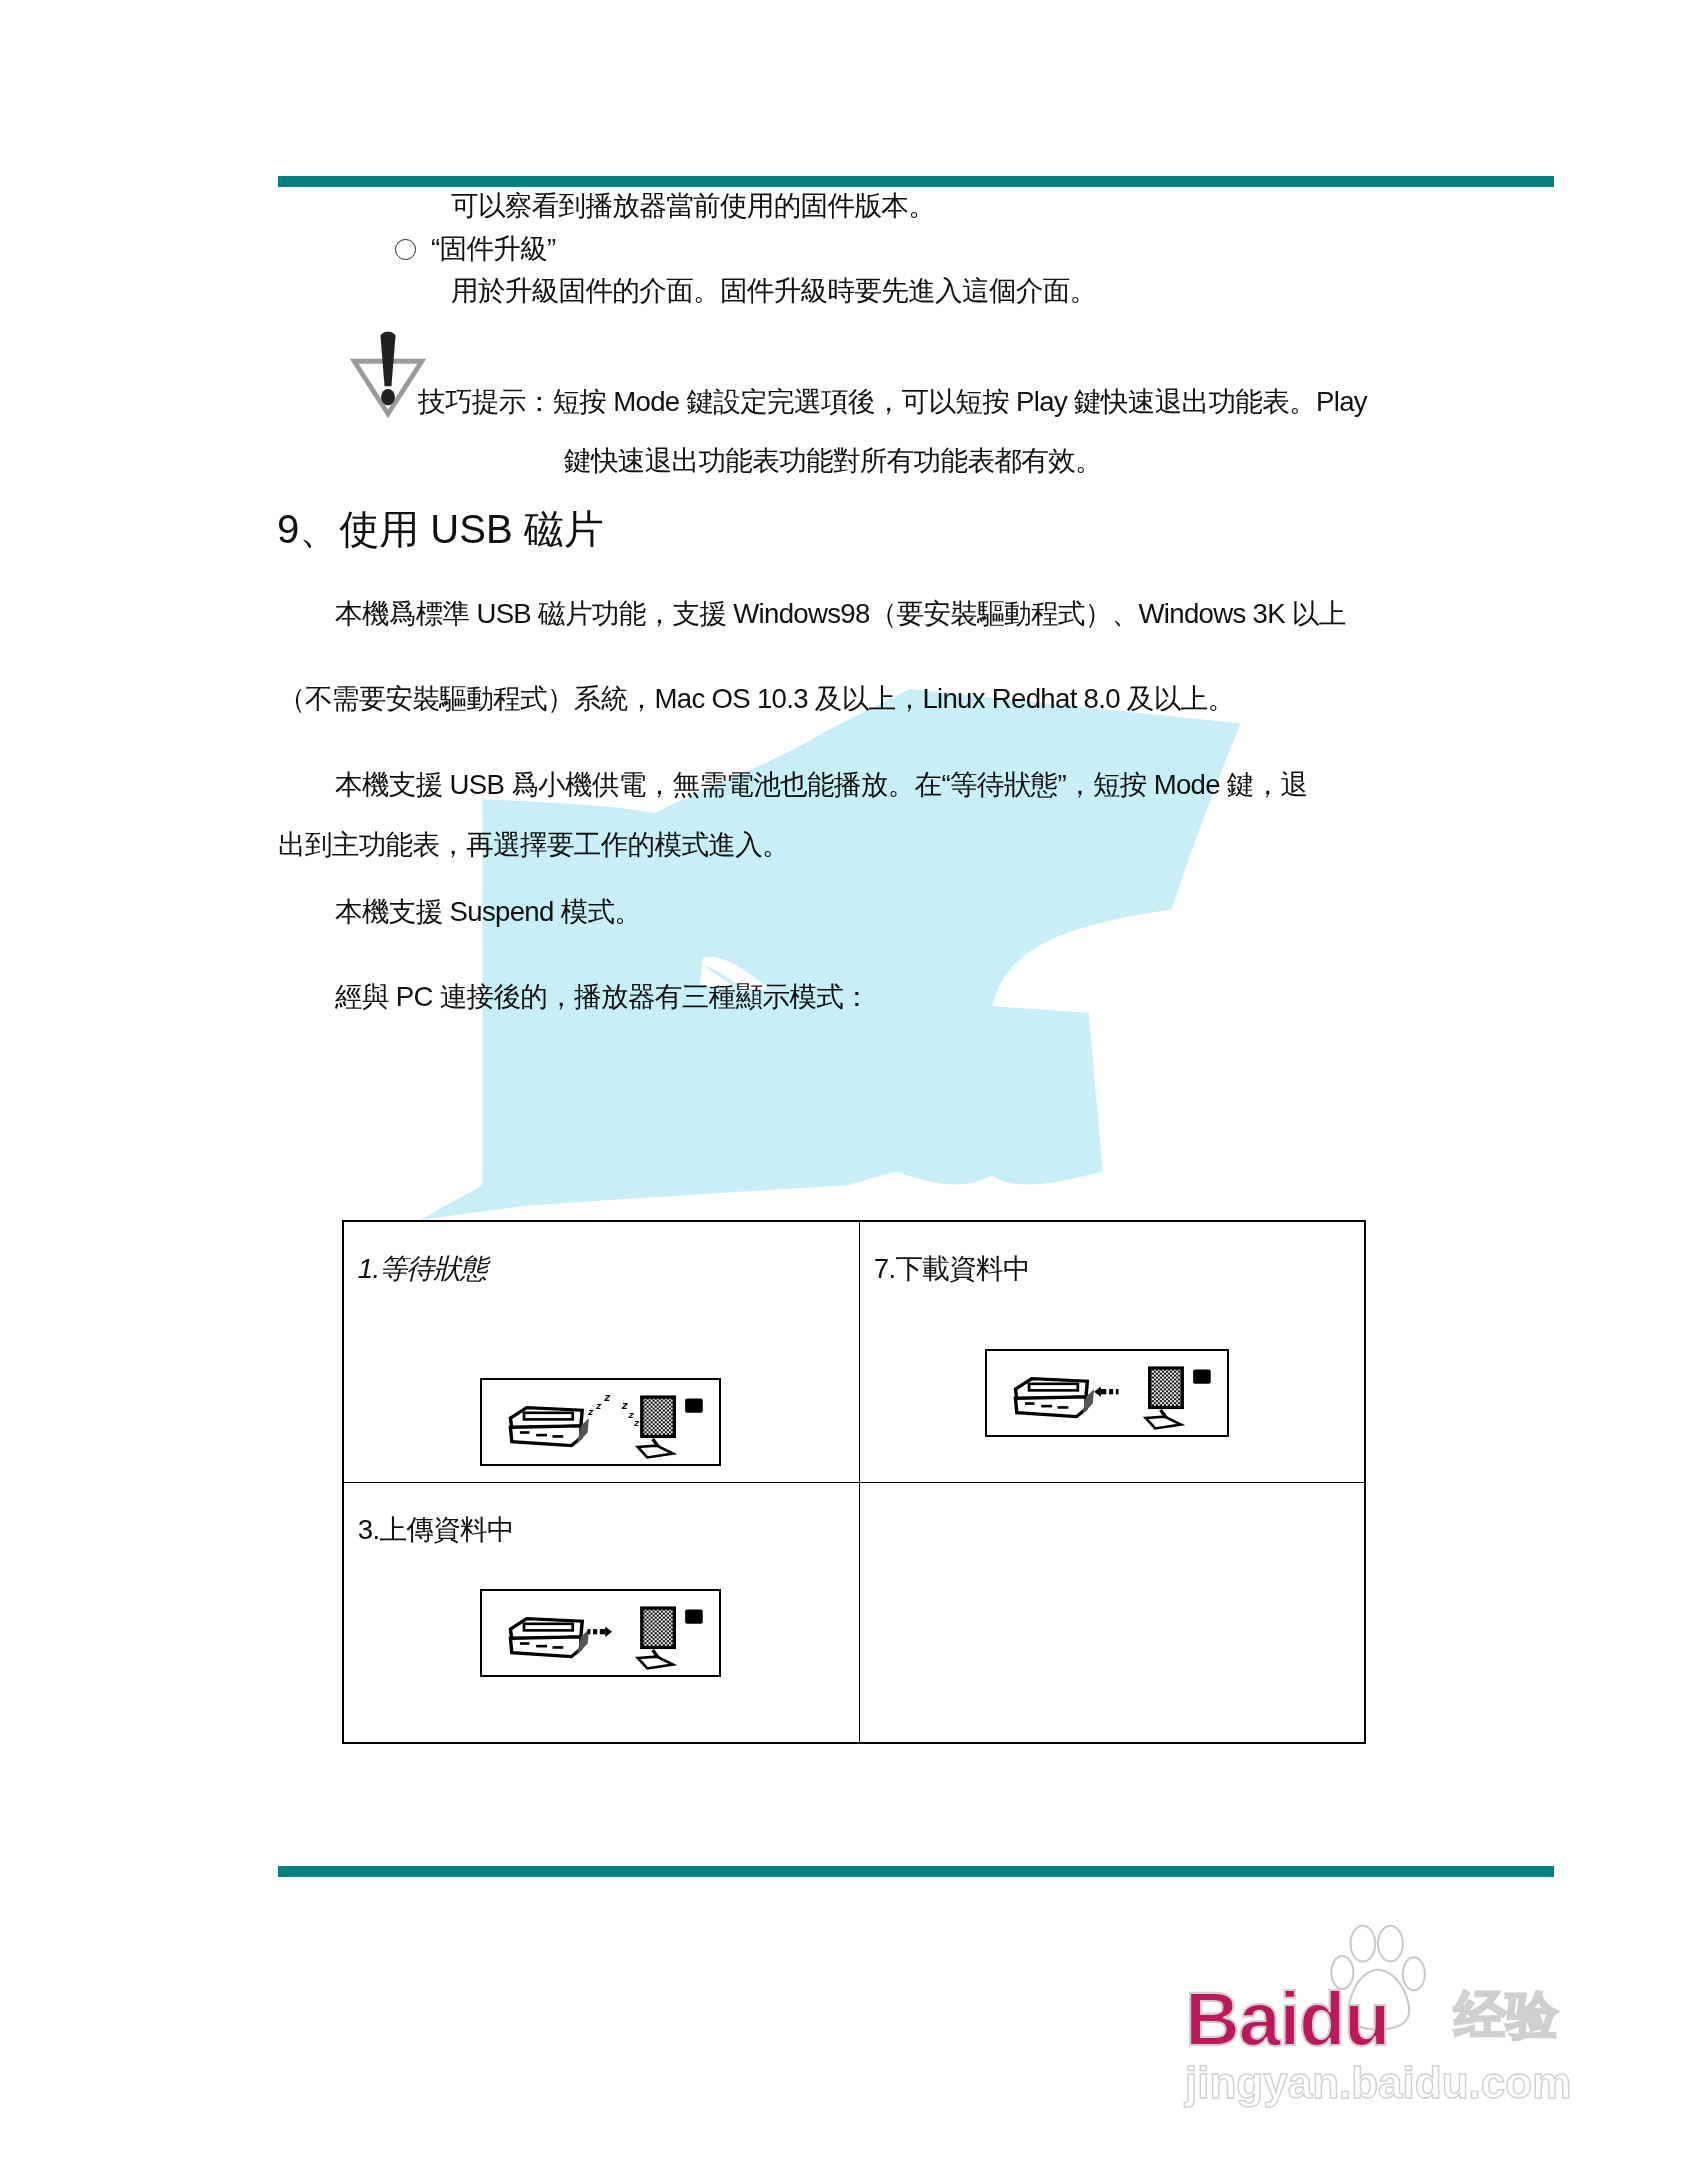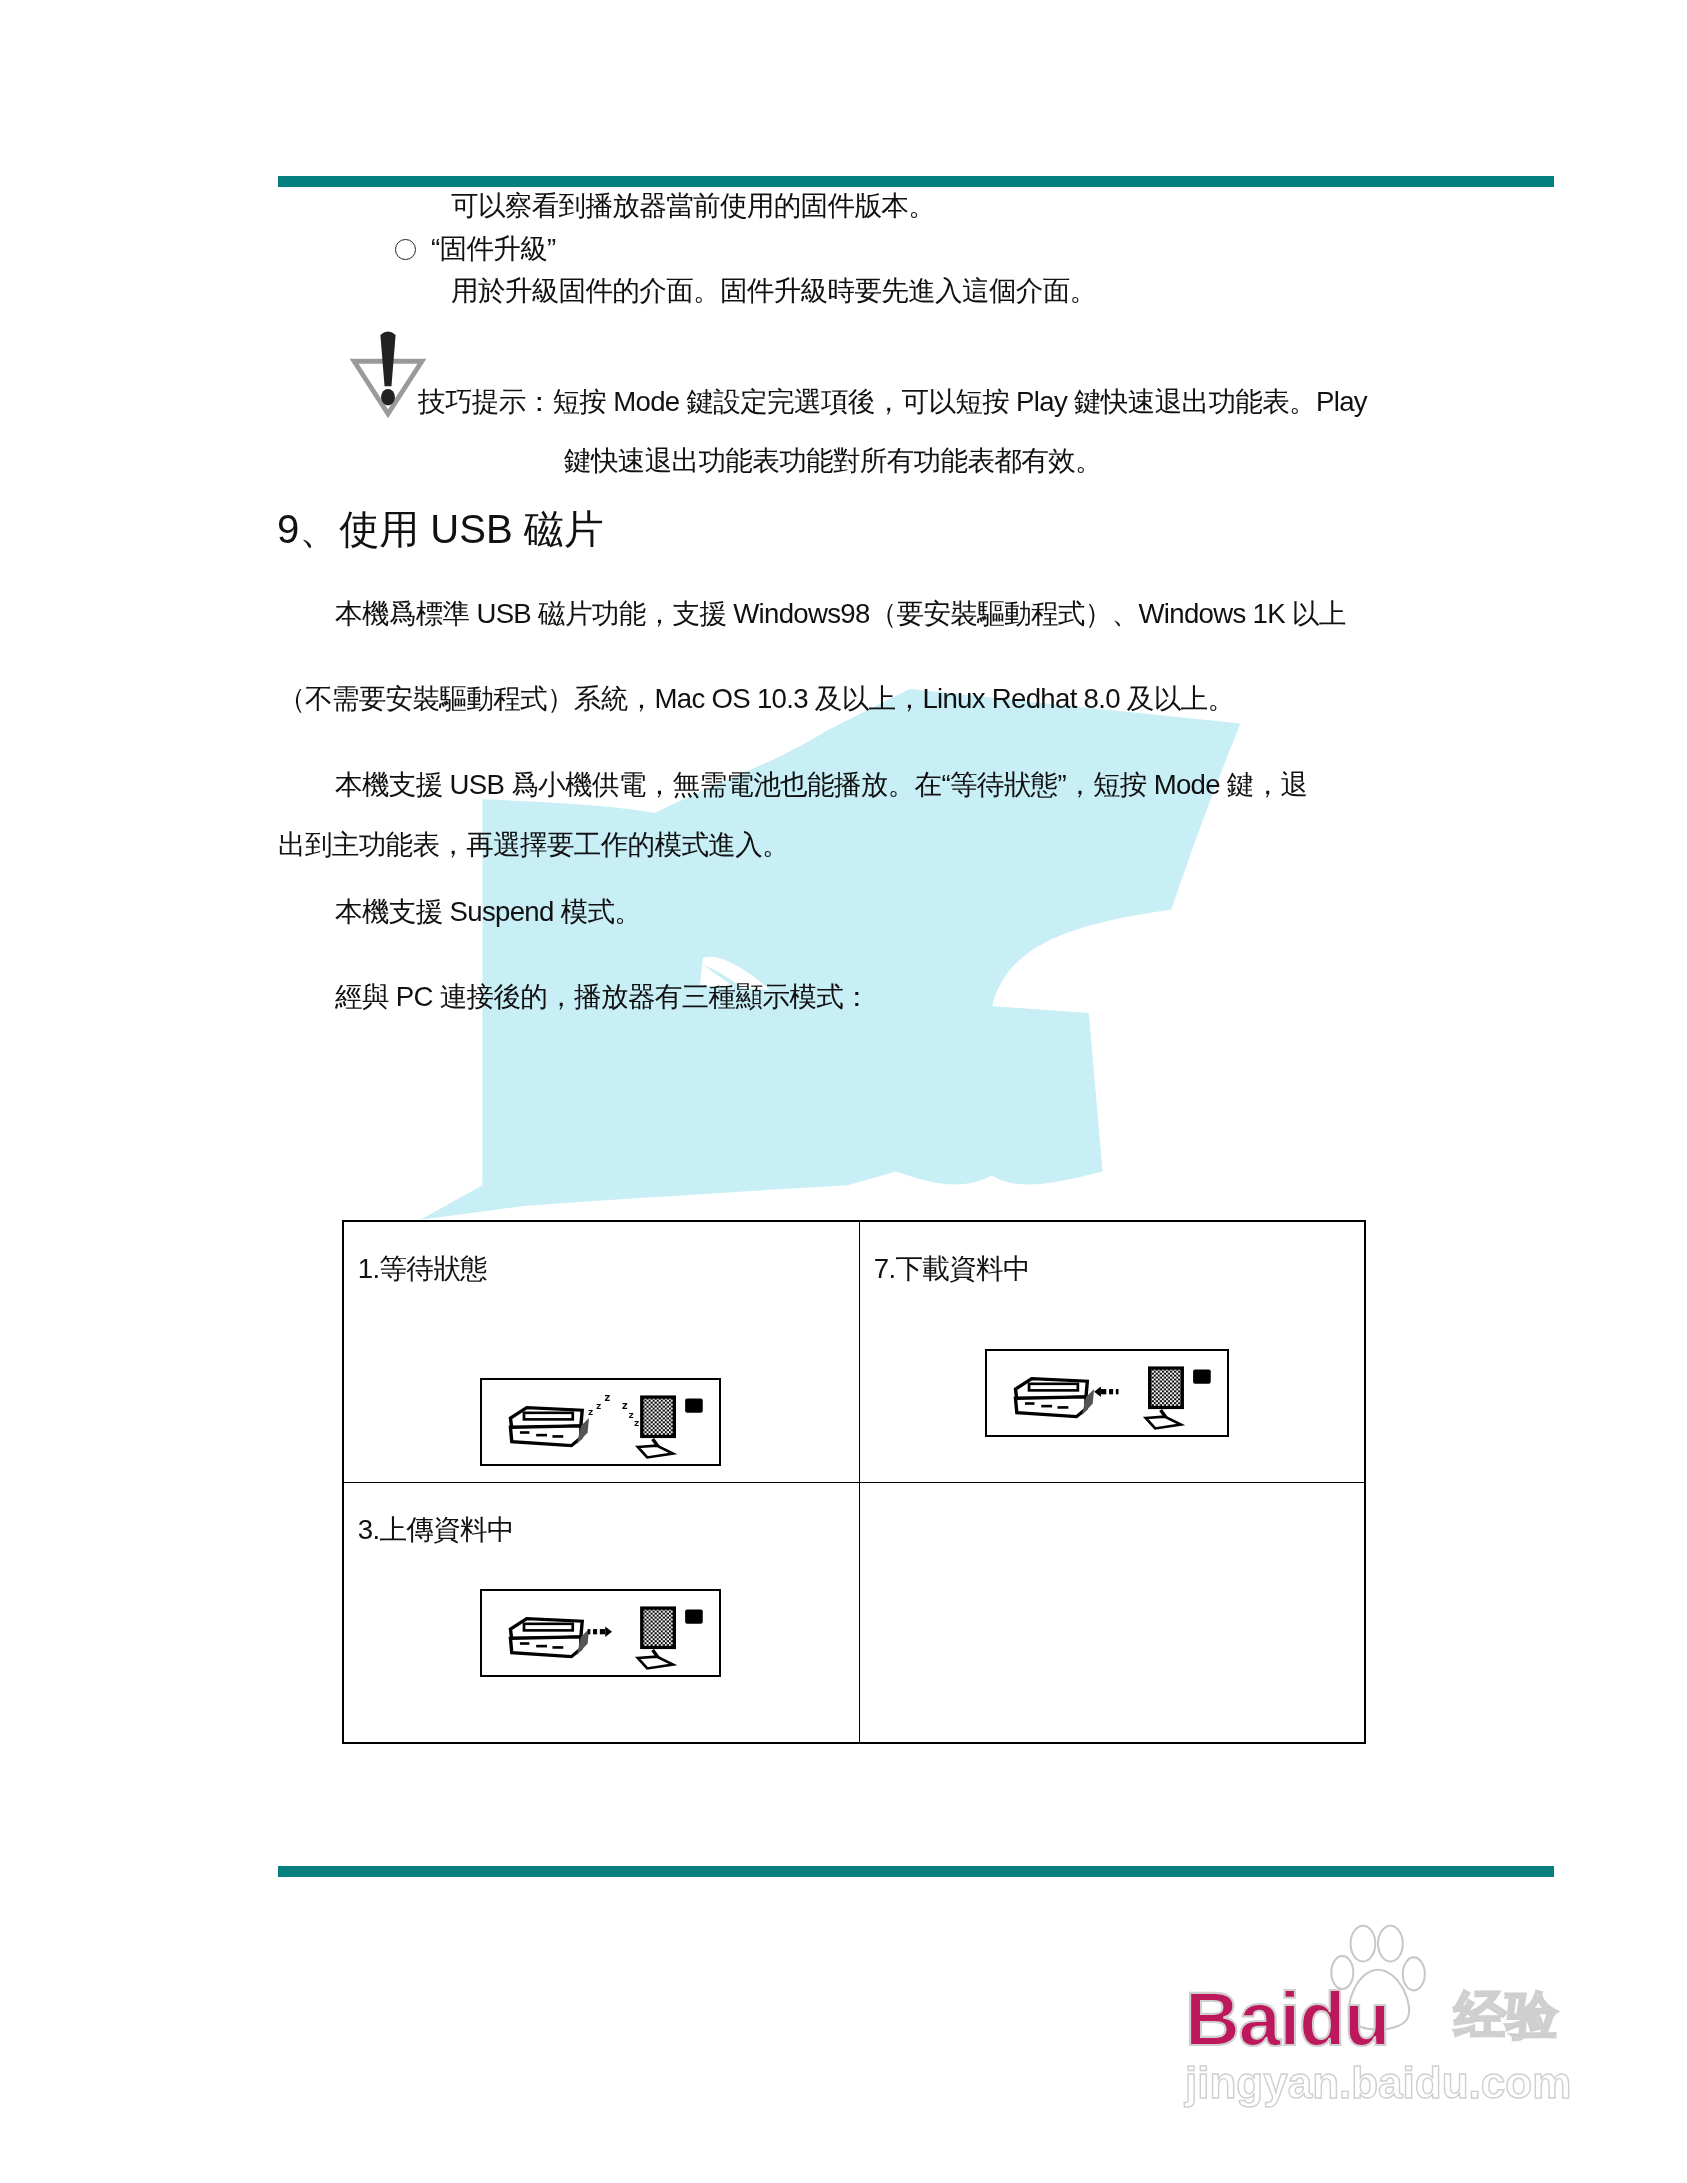--- a/index.html
+++ b/index.html
@@ -73,31 +73,31 @@
 <svg class="abs" style="left:350px;top:328px;" width="76" height="90" viewBox="0 0 110 130">
   <polygon points="6,48 104,48 55,124" fill="none" stroke="#9a9a9a" stroke-width="7"></polygon>
   <path d="M44 10 Q55 0 66 10 L60 84 L50 84 Z" fill="#222"></path>
   <ellipse cx="55" cy="100" rx="10" ry="12" fill="#222"></ellipse>
 </svg>
 <div class="line" style="left:418px;top:385px;">技巧提示：短按 Mode 鍵設定完選項後，可以短按 Play 鍵快速退出功能表。Play</div>
 <div class="line" style="left:564px;top:444px;">鍵快速退出功能表功能對所有功能表都有效。</div>
 
 <div class="heading" style="left:277px;top:507px;">9、使用 USB 磁片</div>
 
-<div class="line" style="left:335px;top:597px;">本機爲標準 USB 磁片功能，支援 Windows98（要安裝驅動程式）、Windows  1K 以上</div>
+<div class="line" style="left:335px;top:597px;">本機爲標準 USB 磁片功能，支援 Windows98（要安裝驅動程式）、Windows  3K 以上</div>
 <div class="line" style="left:278px;top:682px;">（不需要安裝驅動程式）系統，Mac OS 10.3 及以上，Linux Redhat 8.0 及以上。</div>
 <div class="line" style="left:335px;top:768px;">本機支援 USB 爲小機供電，無需電池也能播放。在“等待狀態”，短按 Mode 鍵，退</div>
 <div class="line" style="left:278px;top:828px;">出到主功能表，再選擇要工作的模式進入。</div>
 <div class="line" style="left:335px;top:895px;">本機支援 Suspend 模式。</div>
 <div class="line" style="left:335px;top:980px;">經與 PC 連接後的，播放器有三種顯示模式：</div>
 
 <table class="modes">
   <tbody>
       <tr style="height:261px;">
-    <td style="width:515px;">
+    <td style="width:515px;font-style:italic;">
       <div class="cell-label">1.等待狀態</div>
       <div class="icon-box" style="left:136px;top:156px;width:241px;height:88px;">
         <svg viewBox="0 0 350 128" preserveAspectRatio="none">
 
           <g>
             <polygon points="42,58 66,42 148,46 146,70 44,74" fill="#fff" stroke="#000" stroke-width="5"></polygon>
             <rect x="62" y="50" width="72" height="10" fill="none" stroke="#000" stroke-width="4"></rect>
             <polygon points="42,72 146,70 146,88 132,100 44,94" fill="#fff" stroke="#000" stroke-width="5"></polygon>
             <rect x="56" y="78" width="14" height="4" fill="#000"></rect>
                 <rect x="80" y="82" width="16" height="4" fill="#000"></rect>

